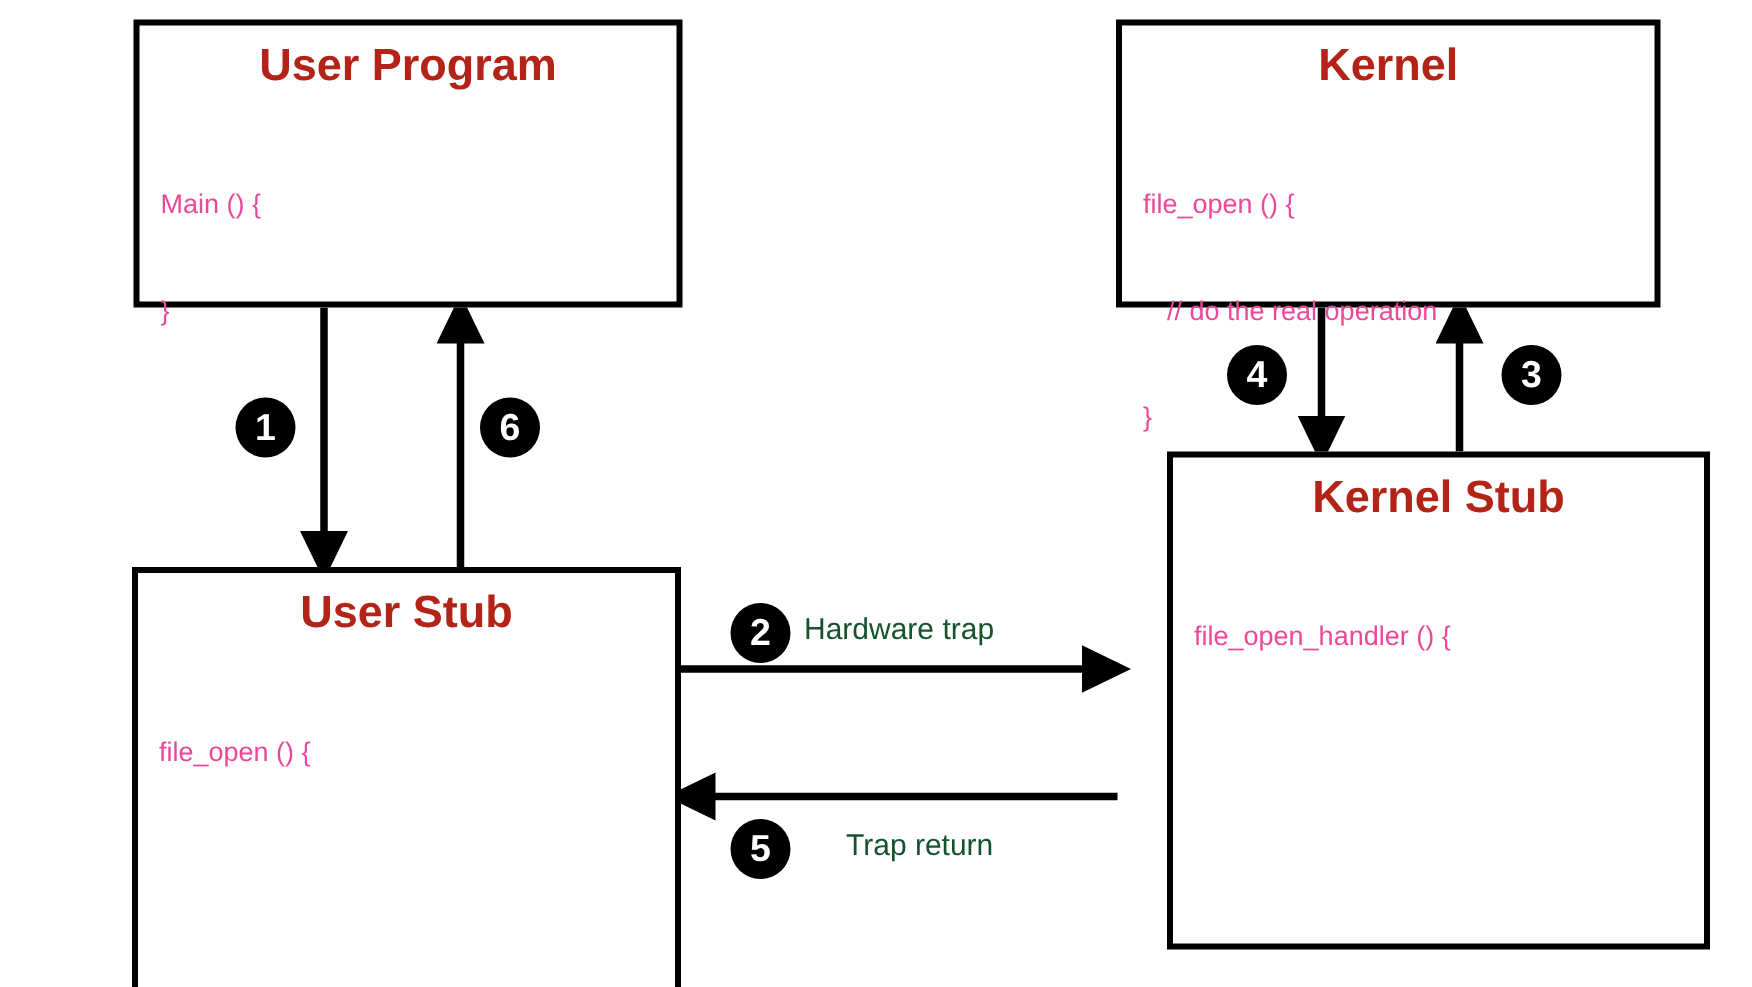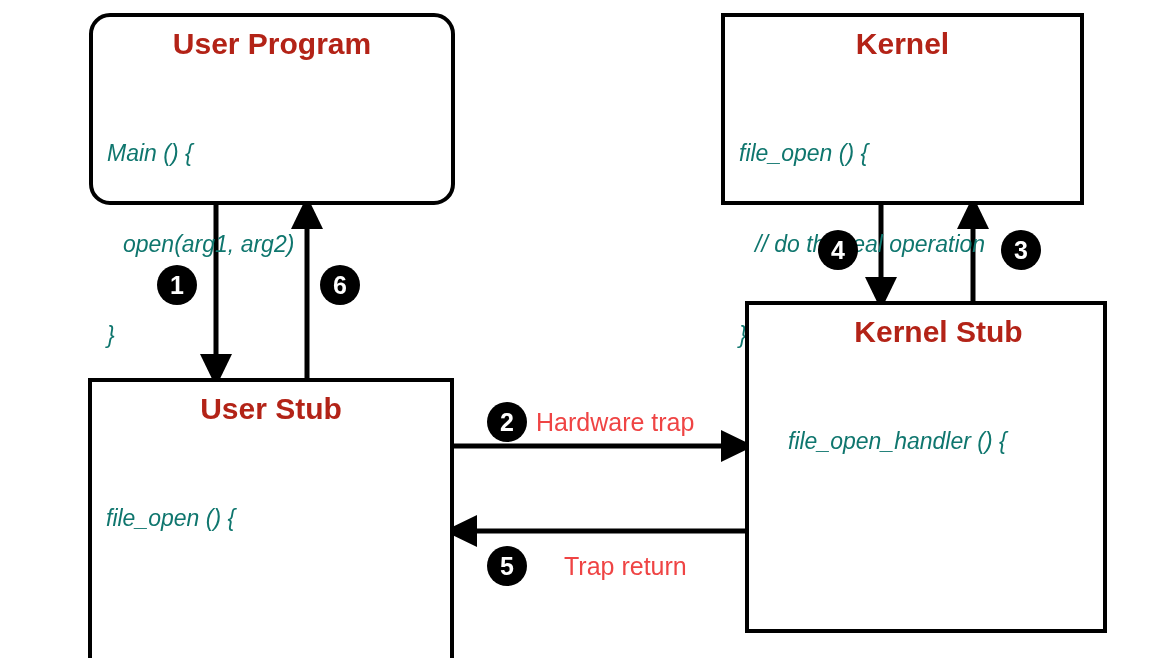--- a/index.html
+++ b/index.html
@@ -28,25 +28,24 @@
     color: #b32317;
     font-size: 30px;
     font-weight: bold;
     line-height: 1.0;
     margin-top: 12px;
     letter-spacing: 0px;
   }
   .code {
     margin-top: 18px;
     padding-left: 14px;
-    font-size: 23px;
-    color: #0f766e;
+    font-size: 18px;
+    color: #ec4899;
     line-height: 1.32;
     white-space: pre;
-    font-style: italic;
   }
   .code .ind1 { padding-left: 16px; display: block; }
   .code .ind0 { display: block; }
 
   
   #arrows {
     position: absolute;
     left: 0; top: 0;
     width: 1168px;
     height: 658px;
@@ -65,22 +64,22 @@
     font-weight: bold;
     display: flex;
     align-items: center;
     justify-content: center;
     line-height: 1;
   }
 
   
   .caption {
     position: absolute;
-    font-size: 25px;
-    color: #ef4444;
+    font-size: 20px;
+    color: #14532d;
     white-space: nowrap;
     line-height: 1;
   }
 </style>
 </head>
 <body>
 
 <div id="canvas">
 
   <svg id="arrows" viewBox="0 0 1168 658" width="1168" height="658">
@@ -96,49 +95,48 @@
 
     <line x1="881" y1="205" x2="881" y2="293" stroke="#000000" stroke-width="5" marker-end="url(#ah)"></line>
 
     <line x1="973" y1="301" x2="973" y2="213" stroke="#000000" stroke-width="5" marker-end="url(#ah)"></line>
 
     <line x1="453" y1="446" x2="737" y2="446" stroke="#000000" stroke-width="5" marker-end="url(#ah)"></line>
 
     <line x1="745" y1="531" x2="461" y2="531" stroke="#000000" stroke-width="5" marker-end="url(#ah)"></line>
   </svg>
 
-  <div class="box" id="box-user-program" style="left:89px; top:13px; width:366px; height:192px;border-radius:21px;">
+  <div class="box" id="box-user-program" style="left:89px; top:13px; width:366px; height:192px;">
     <div class="box-title">User Program</div>
     <div class="code">
       <span class="ind0">Main () {</span>
-      <span class="ind1">open(arg1, arg2)</span>
       <span class="ind0">}</span>
     </div>
   </div>
 
-  <div class="box" id="box-kernel" style="left:721px; top:13px; width:363px; height:192px;">
+  <div class="box" id="box-kernel" style="left:744px; top:13px; width:363px; height:192px;">
     <div class="box-title">Kernel</div>
     <div class="code">
       <span class="ind0">file_open () {</span>
       <span class="ind1">// do the real operation</span>
       <span class="ind0">}</span>
     </div>
   </div>
 
   <div class="box" id="box-user-stub" style="left:88px; top:378px; width:366px; height:319px;">
     <div class="box-title">User Stub</div>
     <div class="code">
       <span class="ind0">file_open () {</span>
       
       
       
     </div>
   </div>
 
-  <div class="box" id="box-kernel-stub" style="left:745px; top:301px; width:362px; height:332px;padding-left:25px;">
+  <div class="box" id="box-kernel-stub" style="left:778px; top:301px; width:362px; height:332px;">
     <div class="box-title">Kernel Stub</div>
     <div class="code">
       <span class="ind0">file_open_handler () {</span>
       
       
       
       
     </div>
   </div>
 

